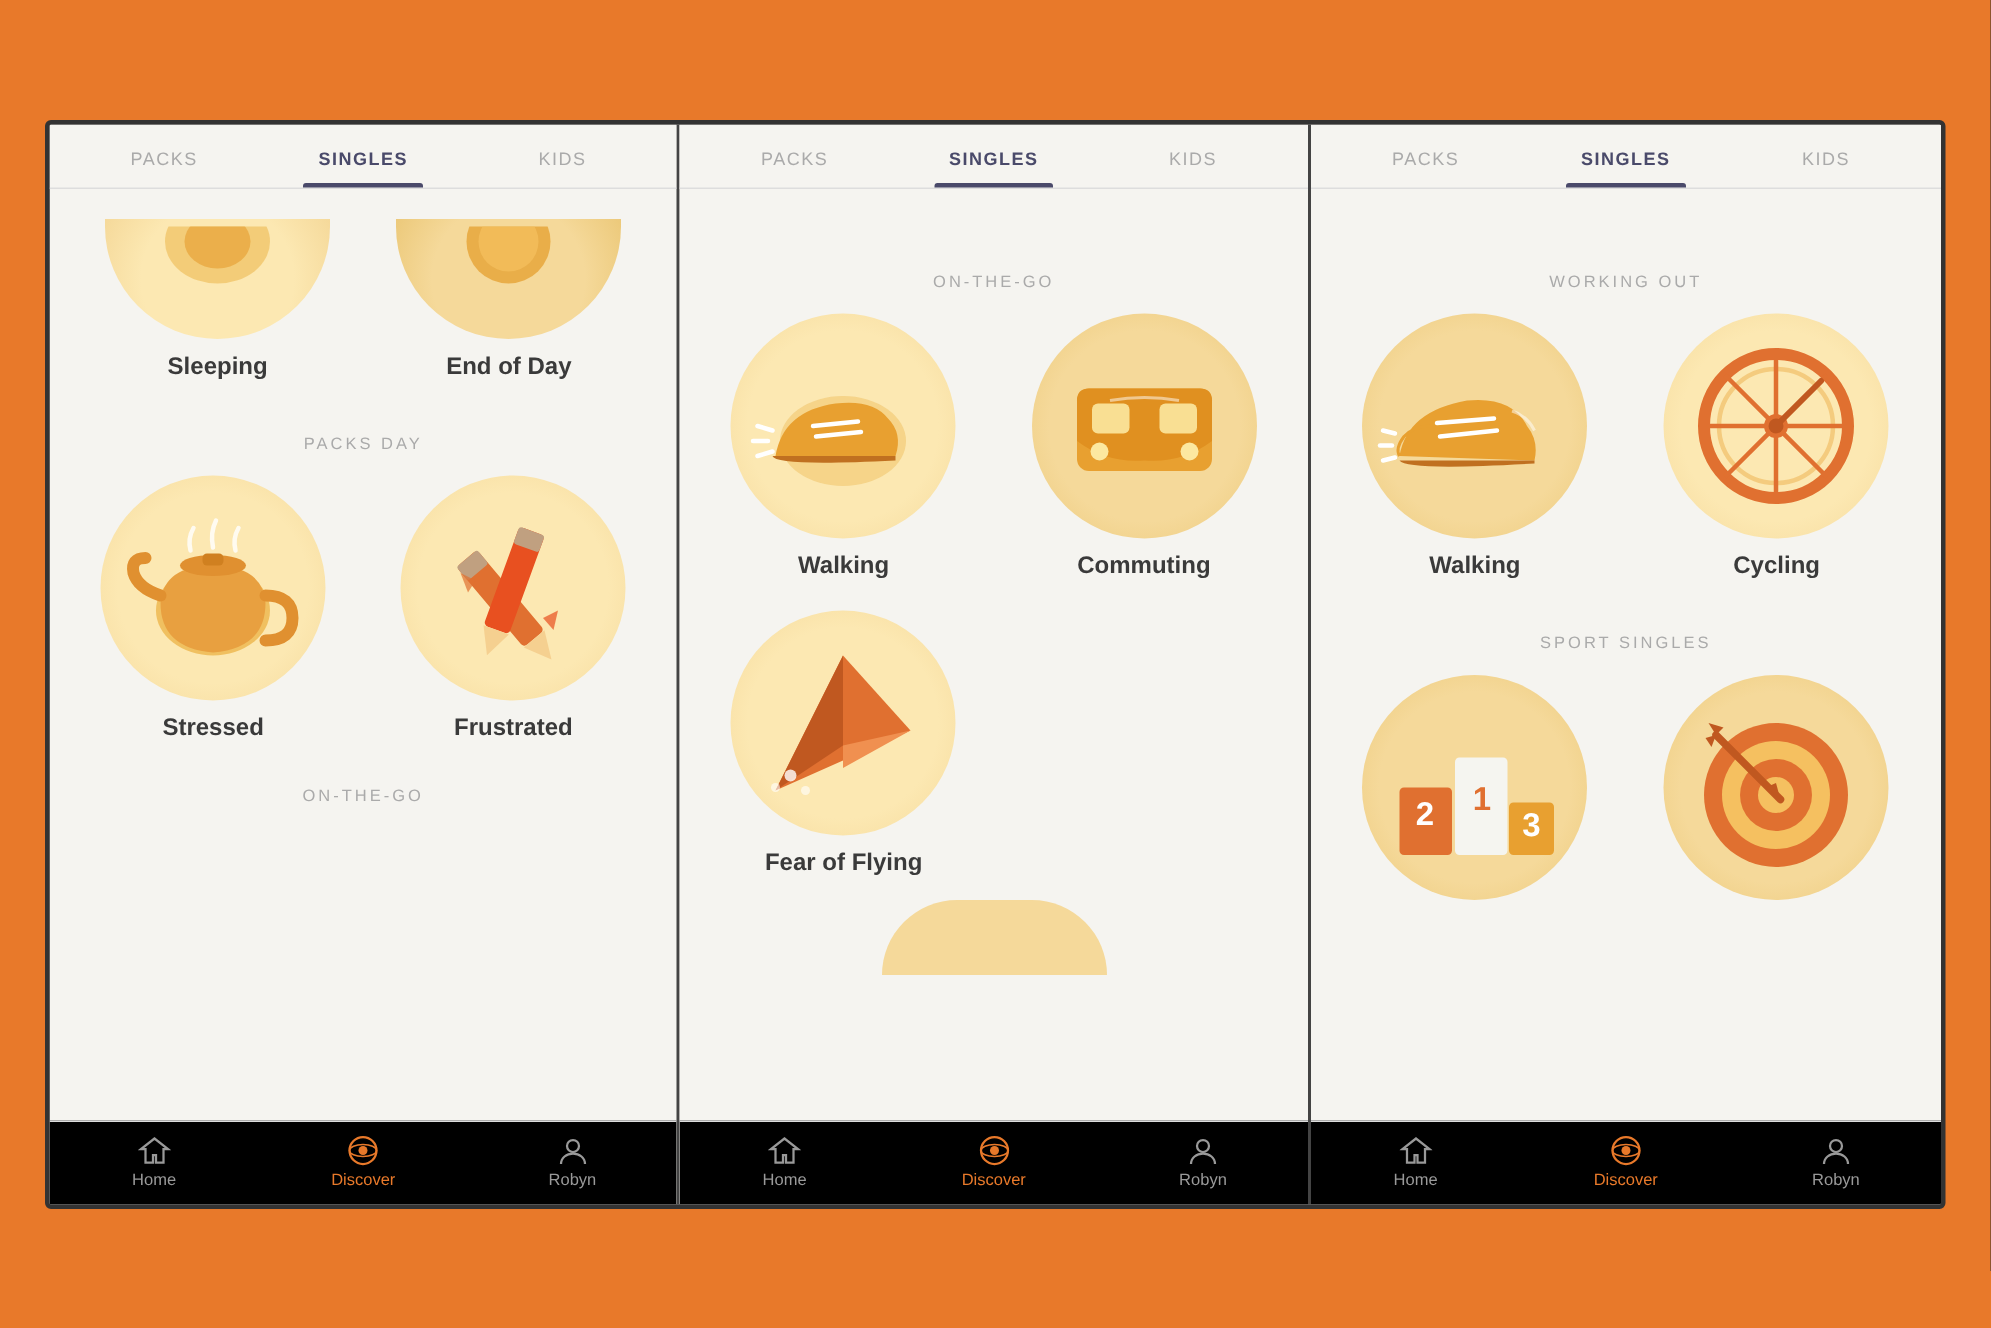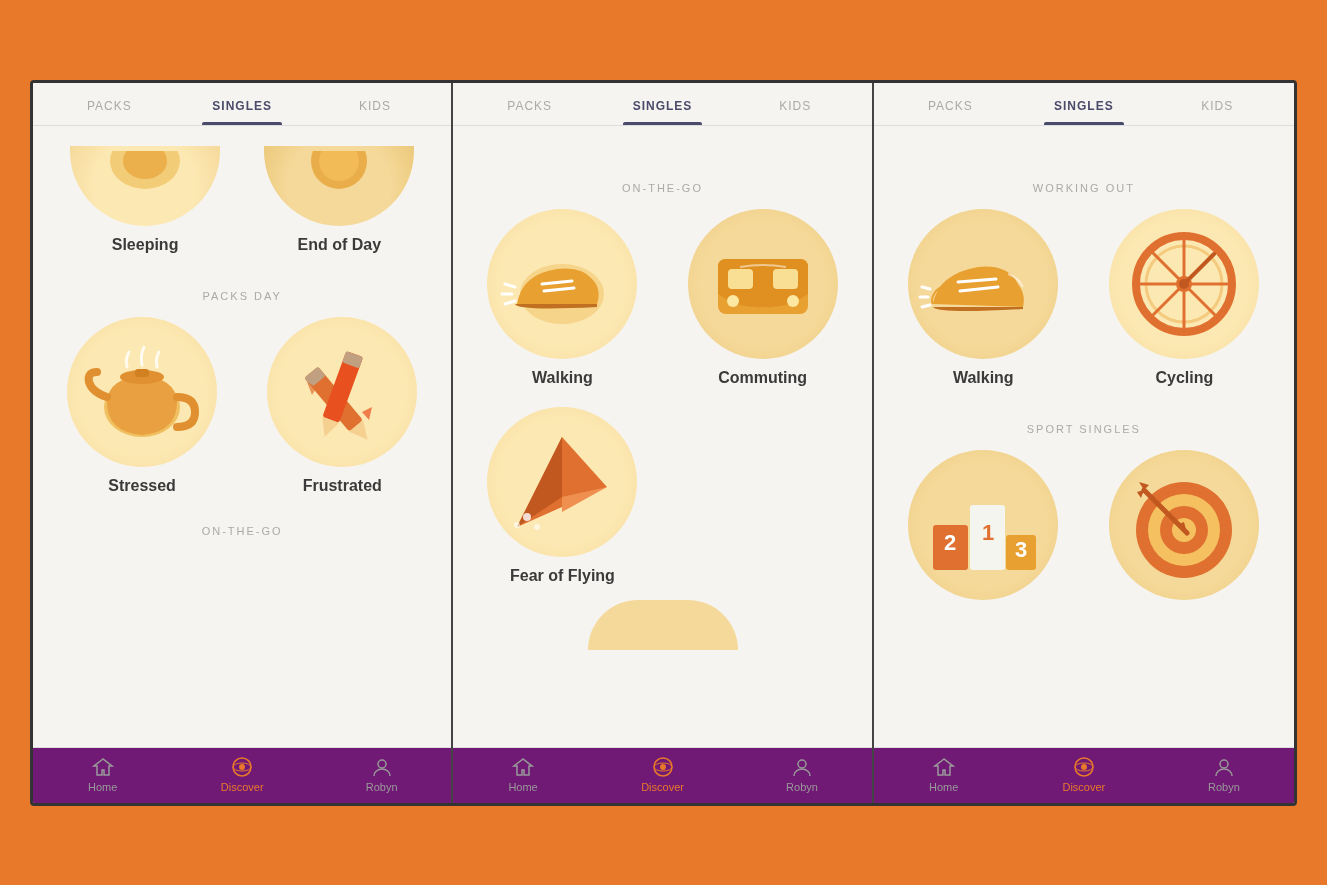--- a/index.html
+++ b/index.html
@@ -124,21 +124,21 @@
       grid-template-columns: 1fr 1fr;
       gap: 10px;
       justify-items: center;
       margin-bottom: 10px;
     }
 
     
     .bottom-nav {
       display: flex;
       border-top: 1px solid #ddd;
-      background: #701a75;
+      background: #000000;
       padding: 8px 0 10px;
       flex-shrink: 0;
     }
     .nav-item {
       flex: 1;
       display: flex;
       flex-direction: column;
       align-items: center;
       gap: 3px;
       cursor: pointer;

